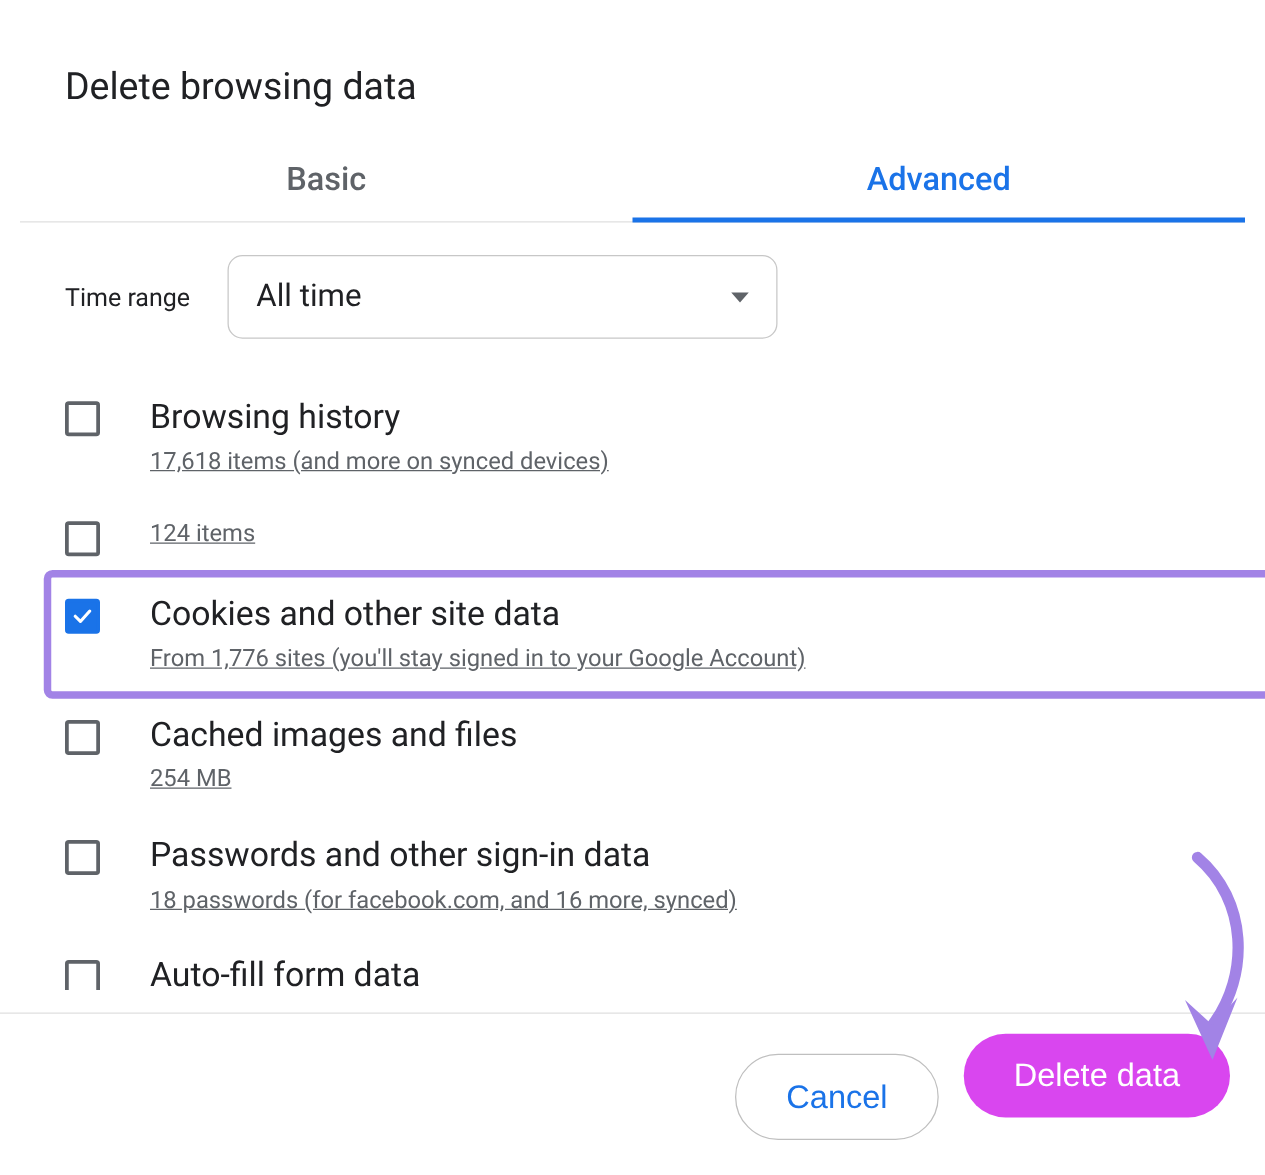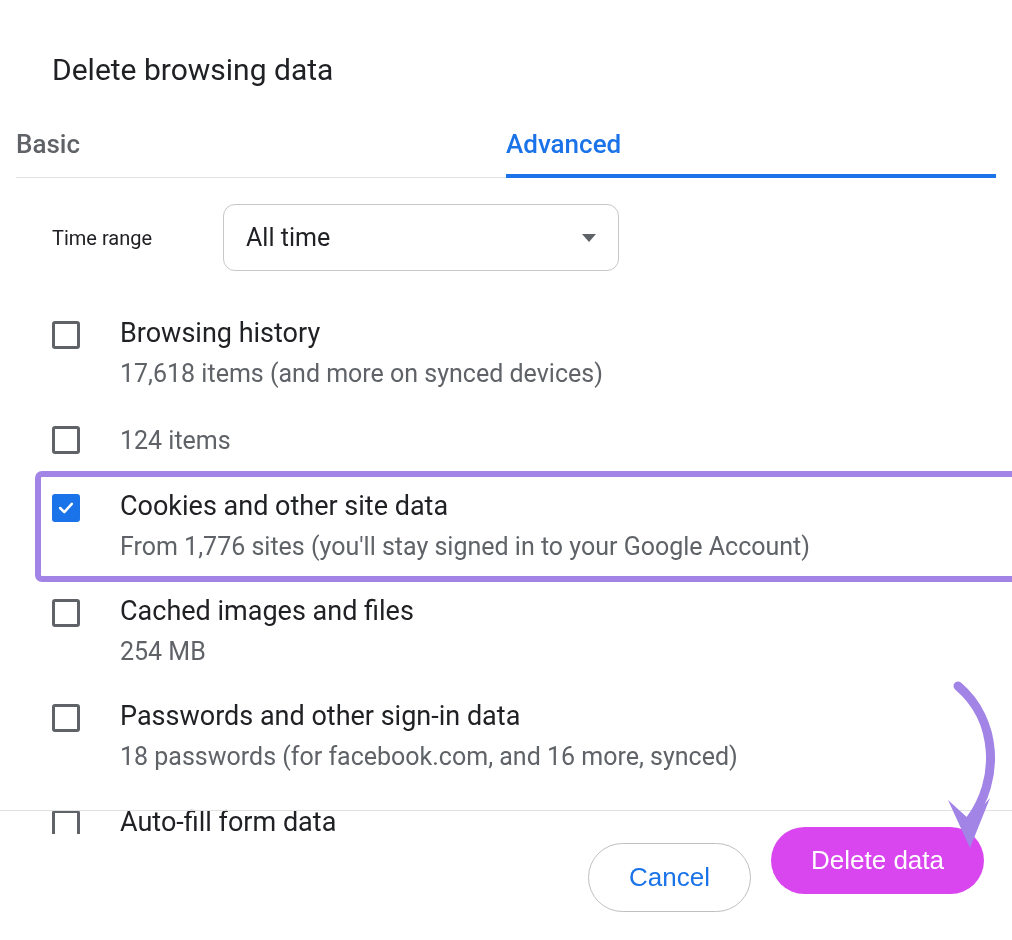--- a/index.html
+++ b/index.html
@@ -23,20 +23,21 @@
       font-weight: 400;
       color: #202124;
       padding: 36px 36px 28px 36px;
     }
     .tabs {
       display: flex;
       border-bottom: 1px solid #e0e0e0;
     }
     .tab {
       flex: 1;
+      text-align: center;
       font-size: 26px;
       font-weight: 500;
       padding: 14px 0 18px 0;
       cursor: pointer;
       color: #5f6368;
       position: relative;
     }
     .tab.active {
       color: #1a73e8;
     }
@@ -54,31 +55,30 @@
       align-items: center;
       padding: 26px 36px 0 36px;
       gap: 30px;
     }
     .time-range-label {
       font-size: 20px;
       color: #202124;
     }
     .select-wrap {
       flex: 0 0 auto;
-      width: 396px;
+      width: 440px;
       border: 1px solid #c7c7c7;
       border-radius: 12px;
       padding: 18px 22px 18px 22px;
       display: flex;
       align-items: center;
       justify-content: space-between;
       cursor: pointer;
       font-size: 25px;
       color: #202124;
-      margin-left: 41px;
     }
     .select-caret {
       width: 0;
       height: 0;
       border-left: 7px solid transparent;
       border-right: 7px solid transparent;
       border-top: 8px solid #5f6368;
     }
     .options-list {
       padding: 30px 36px 0 36px;
@@ -128,24 +128,25 @@
     }
     .option-texts {
       flex: 1;
     }
     .option-title {
       font-size: 27px;
       color: #202124;
       line-height: 1.4;
     }
     .option-desc {
-      font-size: 25px;
+      font-size: 19px;
       color: #5f6368;
       line-height: 1.5;
       margin-top: 2px;
+      text-decoration: underline;
     }
     .option-row.last-cut {
       overflow: hidden;
       height: 44px;
     }
     .divider {
       position: absolute;
       left: 0;
       right: 0;
       top: 810px;

